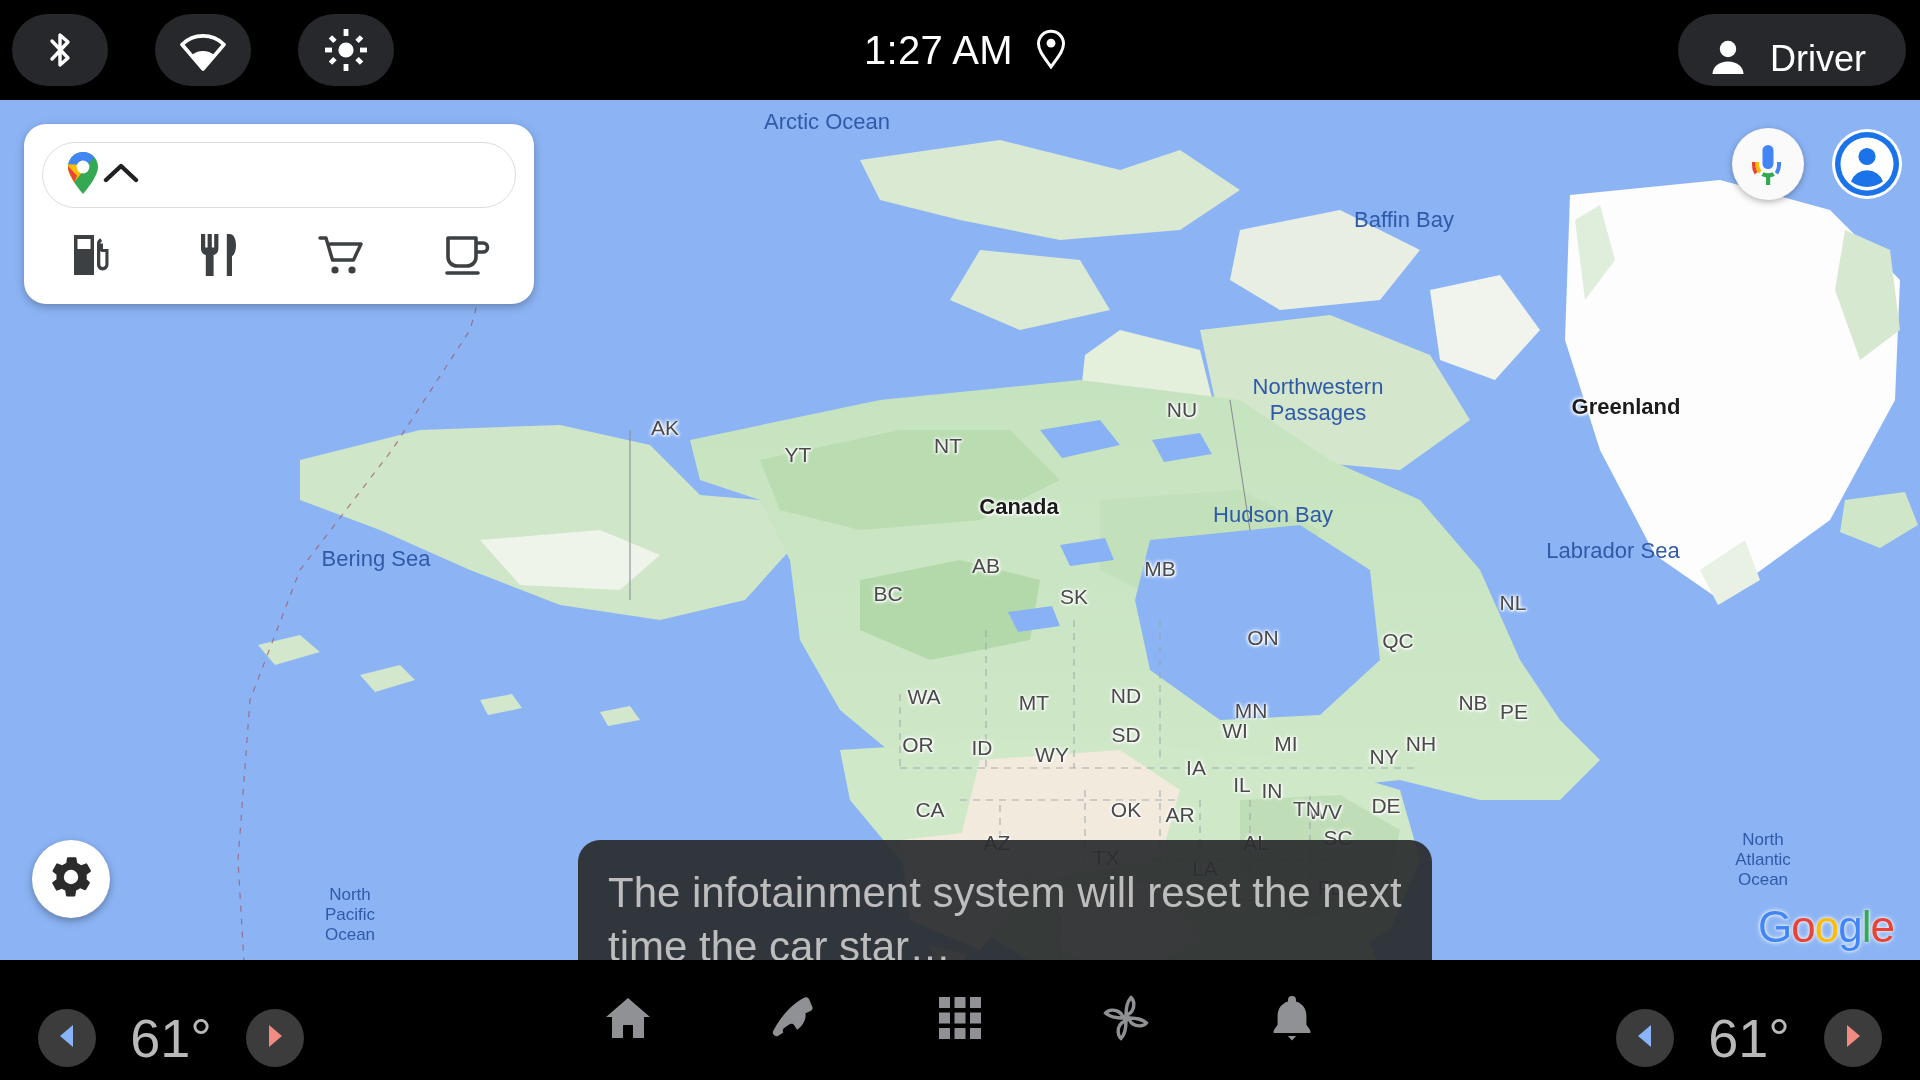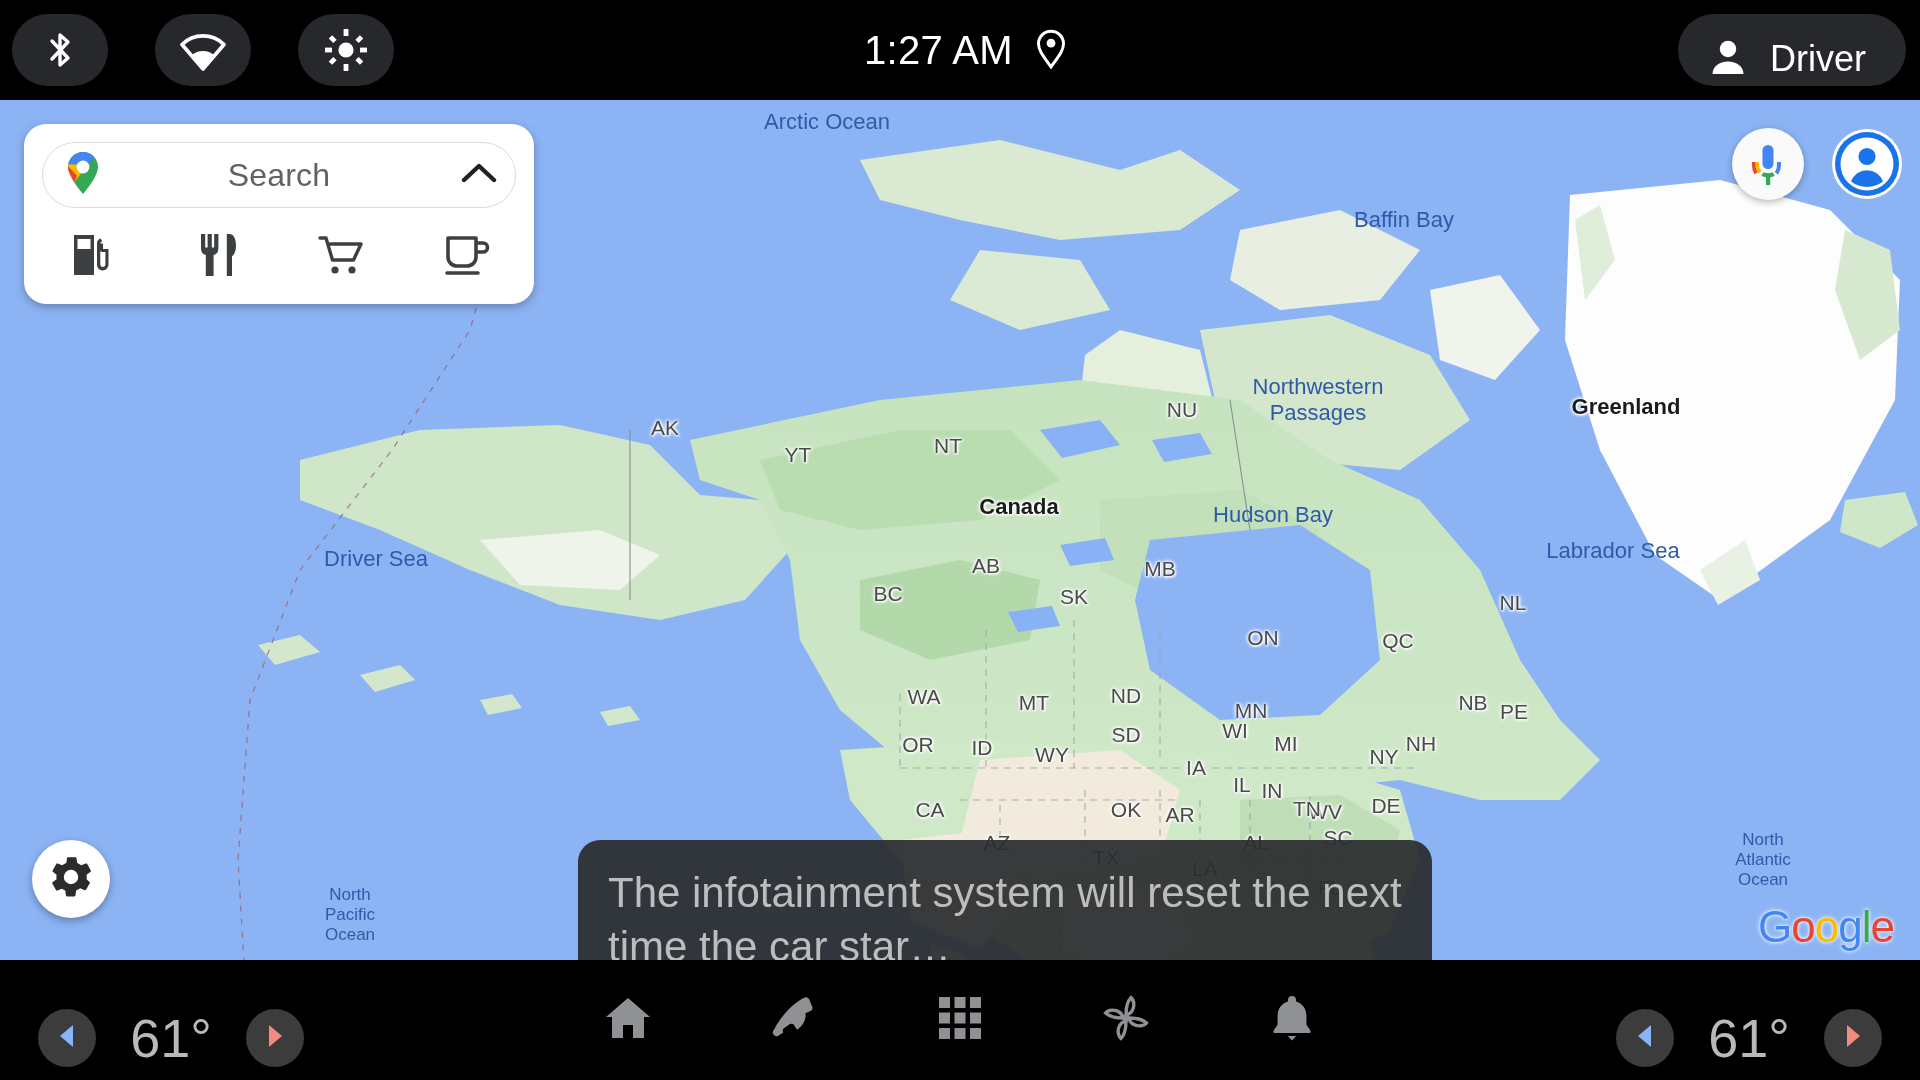--- a/index.html
+++ b/index.html
@@ -246,21 +246,21 @@
       </g>
     </svg>
 
     <div id="map-labels">
         <div class="mlabel water" style="left: 827px; top: 22px;">Arctic Ocean</div>
         <div class="mlabel water" style="left: 1404px; top: 120px;">Baffin Bay</div>
         <div class="mlabel country" style="left: 1626px; top: 307px;">Greenland</div>
         <div class="mlabel water" style="left: 1318px; top: 300px;">Northwestern<br>Passages</div>
         <div class="mlabel water" style="left: 1273px; top: 415px;">Hudson Bay</div>
         <div class="mlabel water" style="left: 1613px; top: 451px;">Labrador Sea</div>
-        <div class="mlabel water" style="left: 376px; top: 459px;">Driver Sea</div>
+        <div class="mlabel water" style="left: 376px; top: 459px;">Bering Sea</div>
         <div class="mlabel water-sm" style="left: 350px; top: 815px;">North<br>Pacific<br>Ocean</div>
         <div class="mlabel water-sm" style="left: 1763px; top: 760px;">North<br>Atlantic<br>Ocean</div>
         <div class="mlabel country" style="left: 1019px; top: 407px;">Canada</div>
         <div class="mlabel region" style="left: 665px; top: 328px;">AK</div>
         <div class="mlabel region" style="left: 798px; top: 355px;">YT</div>
         <div class="mlabel region" style="left: 948px; top: 346px;">NT</div>
         <div class="mlabel region" style="left: 1182px; top: 310px;">NU</div>
         <div class="mlabel region" style="left: 888px; top: 494px;">BC</div>
         <div class="mlabel region" style="left: 986px; top: 466px;">AB</div>
         <div class="mlabel region" style="left: 1074px; top: 497px;">SK</div>
@@ -303,21 +303,20 @@
       <div id="search-pill">
         <span>
           <svg width="40" height="44" viewBox="0 0 40 44">
             <path d="M20 1C11.7 1 5 7.7 5 16c0 10 15 27 15 27s15-17 15-27C35 7.7 28.3 1 20 1z" fill="#34A853"></path>
             <path d="M5.2 13.2C6.7 6.3 12.8 1 20 1c4.6 0 8.7 2 11.5 5.3L13 25Z" fill="#4285F4"></path>
             <path d="M5.2 13.2C5.1 14.1 5 15 5 16c0 4.3 2.8 10 6.2 15.2L24.8 14Z" fill="#FBBC04"></path>
             <path d="M5.6 11.2C5.3 12.4 5.1 13.7 5 15l9 9.8-2.6 6.2C8.1 25.5 5 19.8 5 16c0-1.7.2-3.3.6-4.8z" fill="#EA4335"></path>
             <circle cx="20" cy="16" r="6.4" fill="#ffffff"></circle>
           </svg>
         </span>
-        <span id="search-placeholder">Search</span>
         <span>
           <svg width="36" height="26" viewBox="0 0 36 26">
             <path d="M3 20 L18 6 L33 20" stroke="#202124" stroke-width="4.4" fill="none" stroke-linecap="round" stroke-linejoin="round"></path>
           </svg>
         </span>
       </div>
 
       <div id="shortcut-row">
         <div class="shortcut-btn">
           <svg width="46" height="48" viewBox="0 0 46 48" fill="#3c4043">

